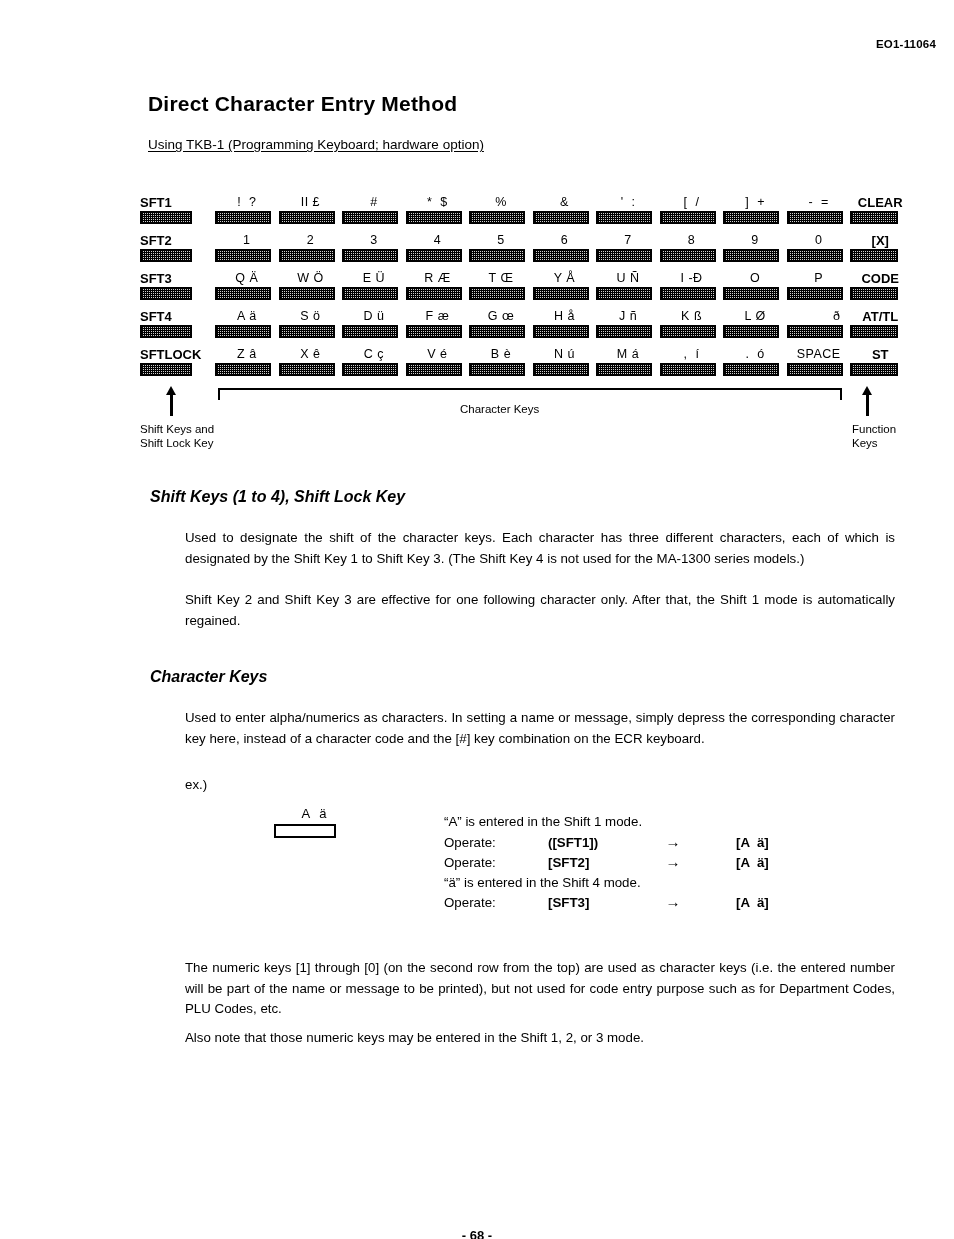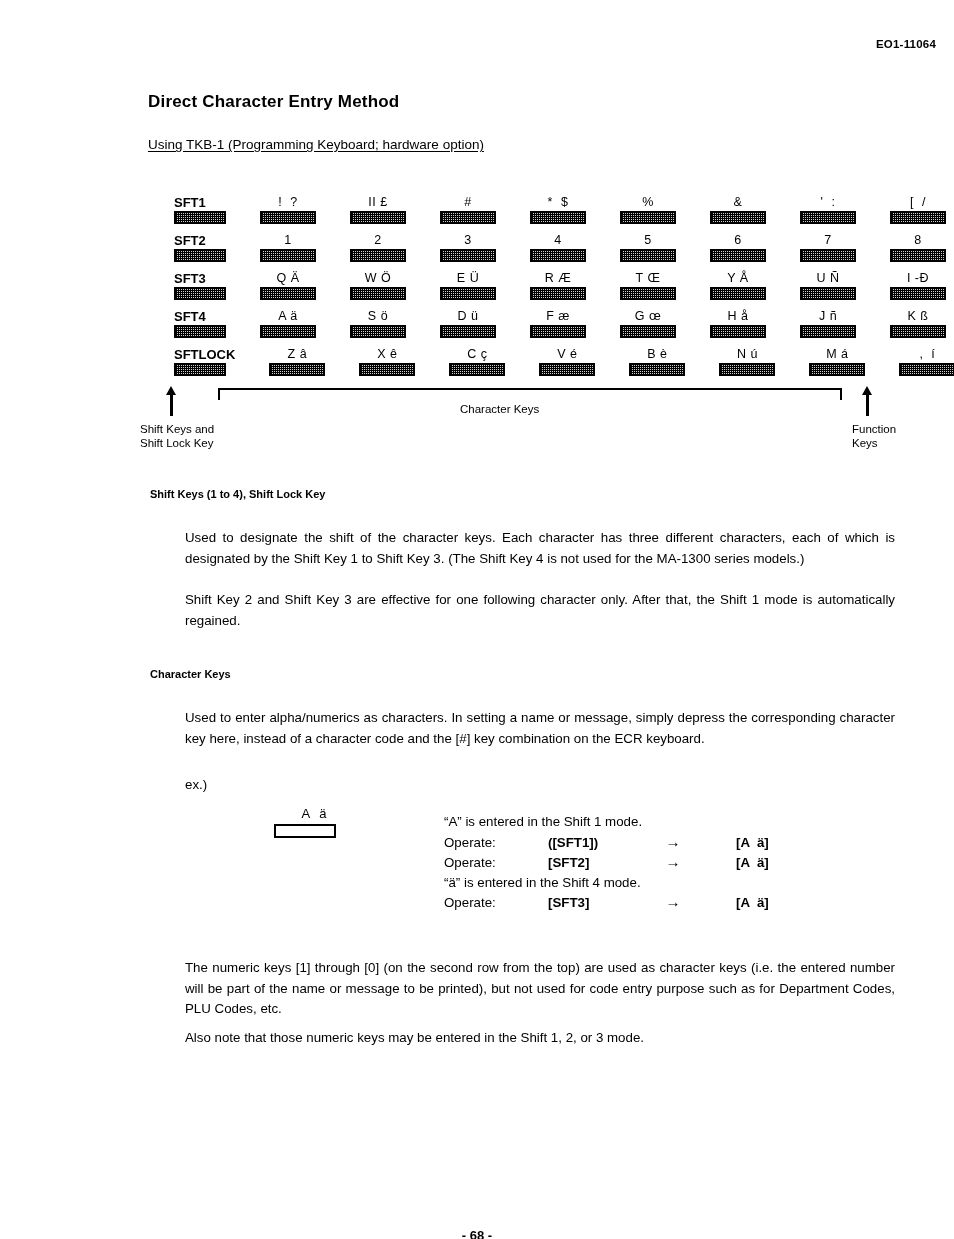--- a/index.html
+++ b/index.html
@@ -29,21 +29,21 @@
     font-size: 11.5px;
     letter-spacing: 0.2px;
     font-weight: 600;
   }
 
   
   .title {
     position: absolute;
     top: 92px;
     left: 148px;
-    font-size: 17px;
+    font-size: 21px;
     font-weight: bold;
     letter-spacing: 0.2px;
   }
   .subtitle {
     position: absolute;
     top: 137px;
     left: 148px;
     font-size: 13.5px;
     text-decoration: underline;
     text-underline-offset: 2px;
@@ -58,21 +58,20 @@
   }
   .kb-row {
     display: flex;
     align-items: flex-end;
     height: 38px;
   }
   .kb-cell {
     width: 66px;
     margin-right: 0px;
     position: relative;
-    margin-left: 34px;
   }
   .kb-cell.shift { width: 78px; }
   .kb-cell.fn { width: 62px; }
 
   .kb-legend {
     font-size: 12.5px;
     height: 17px;
     line-height: 17px;
     white-space: pre;
     letter-spacing: 0.5px;
@@ -154,22 +153,23 @@
     white-space: pre-line;
   }
   .lbl-shift   { left: 0px;   top: 36px; }
   .lbl-char    { left: 320px; top: 16px; }
   .lbl-fn      { left: 712px; top: 36px; }
 
   
   .section-head {
     position: absolute;
     left: 150px;
-    font-size: 11px;
+    font-size: 16px;
     font-weight: bold;
+    font-style: italic;
   }
   .para {
     position: absolute;
     left: 185px;
     width: 710px;
     font-size: 13.3px;
     line-height: 20.5px;
     text-align: justify;
   }
   .para.nojust { text-align: left; }

